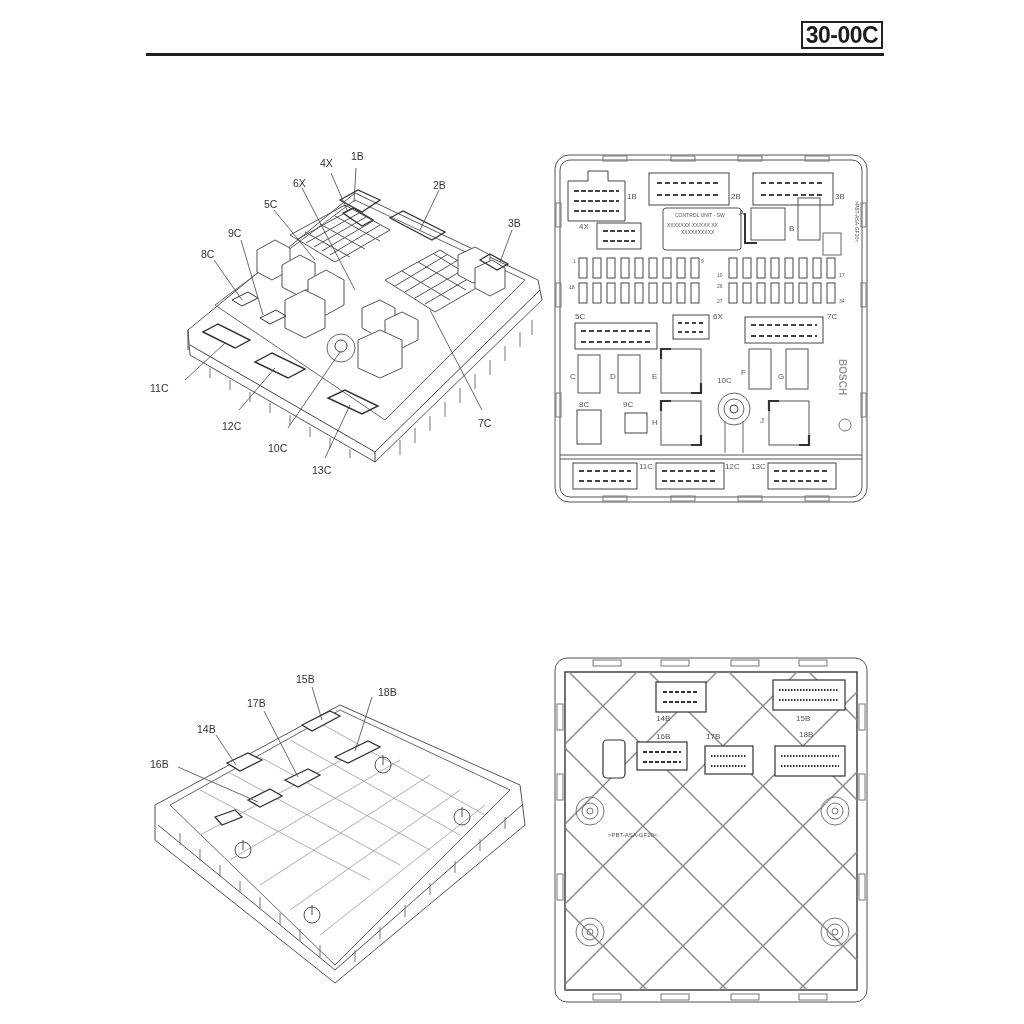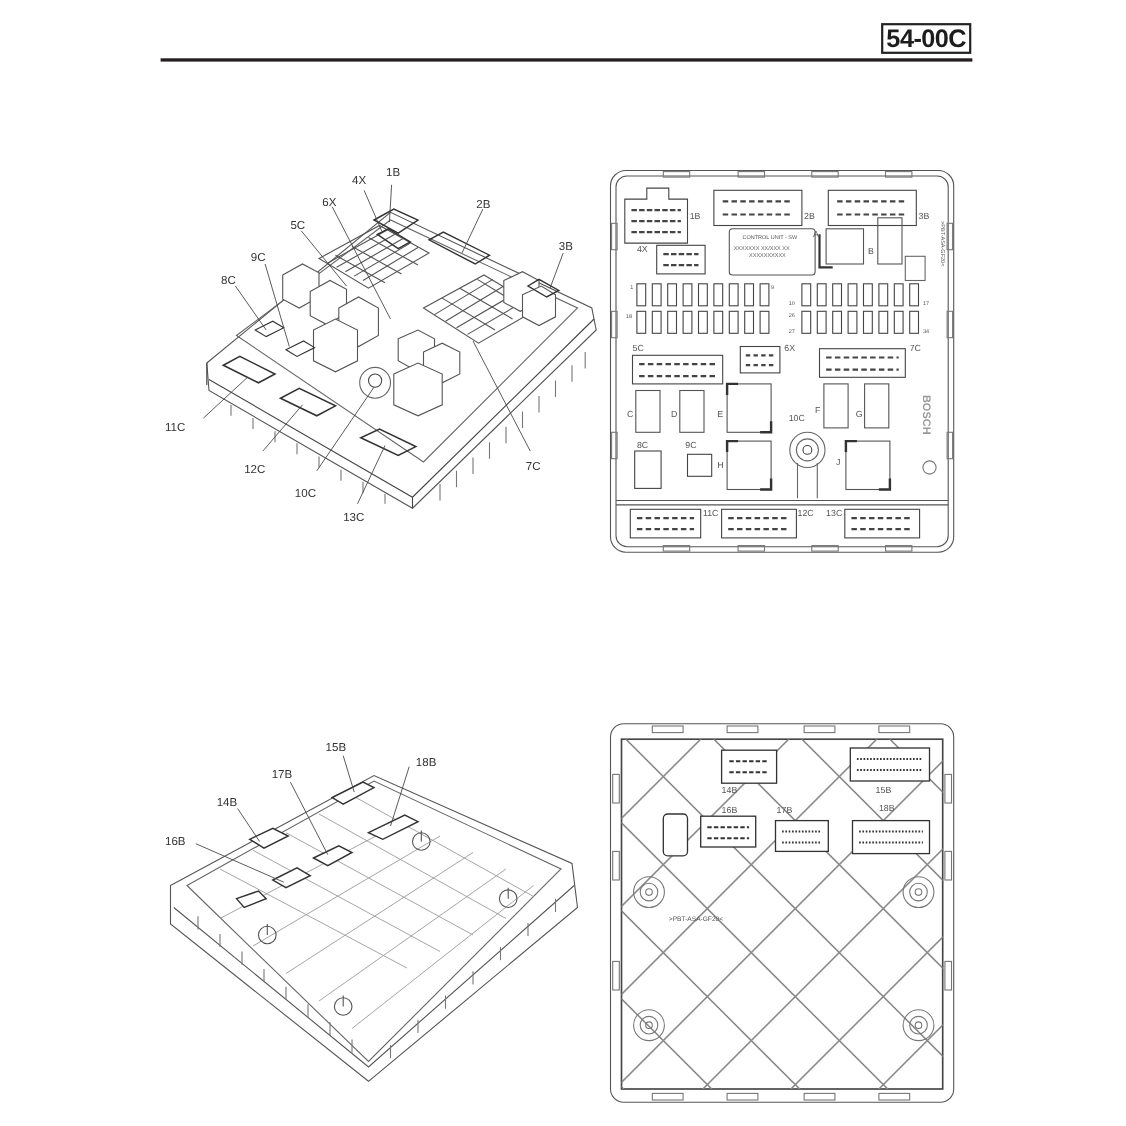--- a/index.html
+++ b/index.html
@@ -12,21 +12,21 @@
   .page-rule { position:absolute; left:146px; top:53px; width:738px; height:3px; background:#231f20; }
   .fig { position:absolute; }
   .fig svg { display:block; }
   .lbl { font-family:"Liberation Sans", sans-serif; font-size:10.5px; fill:#333; }
   .lbl-sm { font-family:"Liberation Sans", sans-serif; font-size:8px; fill:#555; }
   .lbl-tiny { font-family:"Liberation Sans", sans-serif; font-size:5px; fill:#555; }
 </style>
 </head>
 <body>
 
-<div class="page-code">54-00C</div>
+<div class="page-code">30-00C</div>
 <div class="page-rule"></div>
 
 <div class="fig" style="left:140px;top:140px;">
 <svg width="420" height="340" viewBox="0 0 420 340">
   <g fill="none" stroke="#444" stroke-width="1">
 
     <path d="M48 190 L215 53 L398 140 L402 160 L235 322 L50 215 Z" stroke="#555"></path>
     <path d="M50 205 L235 312 L400 150"></path>
     <path d="M48 190 L48 210 M235 312 L235 322"></path>
 

